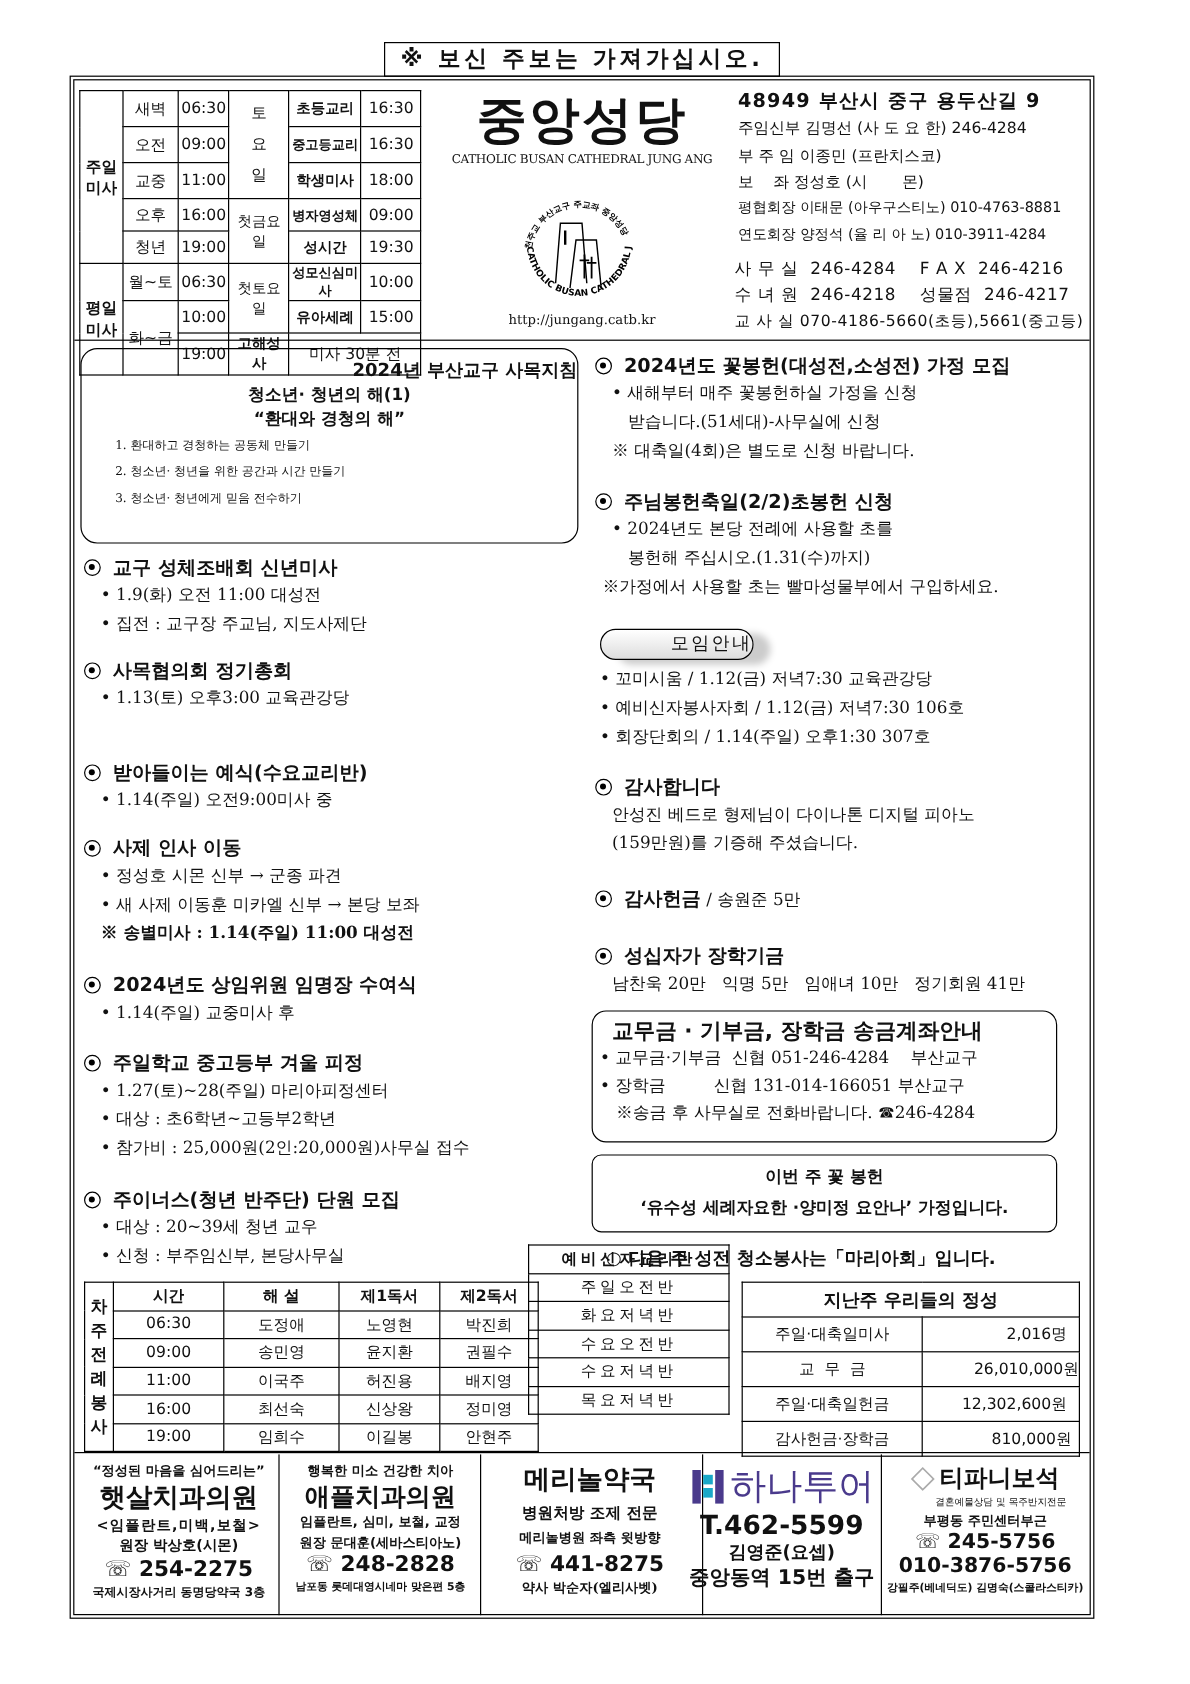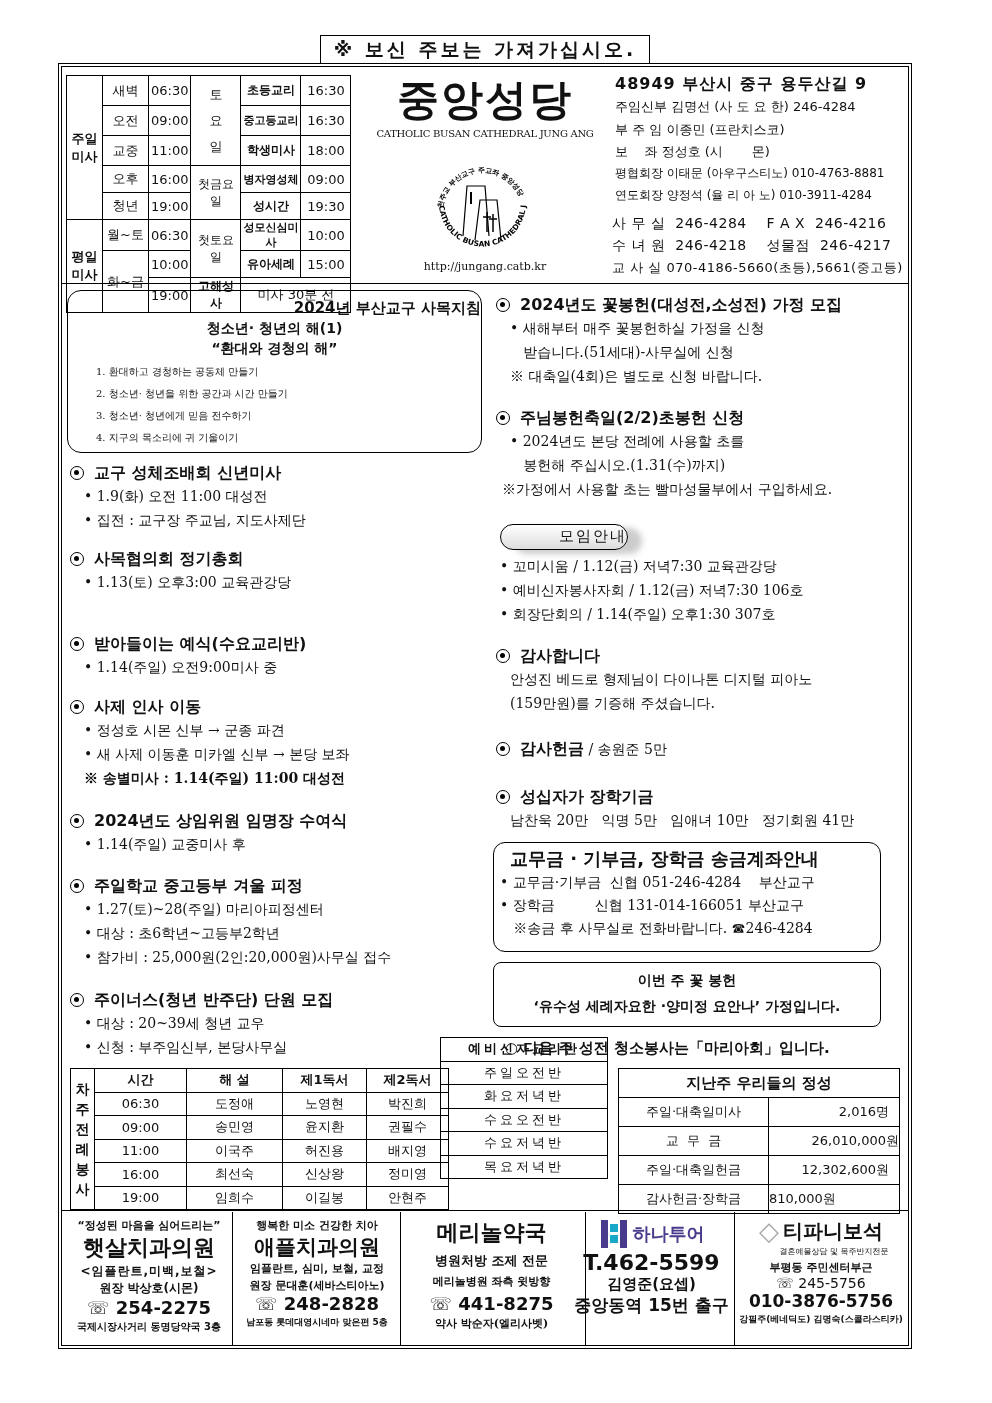--- a/index.html
+++ b/index.html
@@ -157,21 +157,20 @@
 <div class="abs hline" style="top:283px"></div>
 
 <div id="pastoral" class="abs">
   <div class="t1">2024년 부산교구 사목지침</div>
   <div class="t2">청소년· 청년의 해(1)</div>
   <div class="t2">“환대와 경청의 해”</div>
   <ol class="serif">
     <li>1. 환대하고 경청하는 공동체 만들기</li>
     <li>2. 청소년· 청년을 위한 공간과 시간 만들기</li>
     <li>3. 청소년· 청년에게 믿음 전수하기</li>
-    <li>4. 지구의 목소리에 귀 기울이기</li>
   </ol>
 </div>
 
 <div class="abs" style="left:70px;top:463px">
   <div class="sec-title"><span class="dot"></span><span>교구 성체조배회 신년미사</span></div>
   <div class="bl serif">• 1.9(화) 오전 11:00 대성전</div>
   <div class="bl serif">• 집전 : 교구장 주교님, 지도사제단</div>
 </div>
 <div class="abs" style="left:70px;top:549px">
   <div class="sec-title"><span class="dot"></span><span>사목협의회 정기총회</span></div>
@@ -326,21 +325,21 @@
   <tr>
         <td style="text-align:center;white-space:pre">교  무  금</td>
         <td style="text-align:right;">26,010,000원</td>
       </tr>
   <tr>
         <td style="text-align:center">주일·대축일헌금</td>
         <td style="text-align:right;padding-right:10px">12,302,600원</td>
       </tr>
   <tr>
         <td style="text-align:center">감사헌금·장학금</td>
-        <td style="padding-right:18px">810,000원</td>
+        <td style="text-align:right;padding-right:6px">810,000원</td>
       </tr>
 </tbody>
   </table>
 
 <div class="abs hline" style="top:1210px"></div>
 
 <div class="abs ad" style="left:66px;width:167px">
   <div style="font-size:11px;font-weight:bold;margin-top:6px">“정성된 마음을 심어드리는”</div>
   <div style="font-size:22px;font-weight:900">햇살치과의원</div>
   <div style="font-size:12px;font-weight:bold;letter-spacing:1px">&lt;임플란트,미백,보철&gt;</div>
@@ -364,29 +363,29 @@
   <div class="serif" style="font-size:11px;font-weight:bold;margin-top:2px">약사 박순자(엘리사벳)</div>
 </div>
 <div class="abs ad" style="left:569px;width:166px">
   <div style="display:flex;align-items:center;justify-content:center;margin-top:6px">
     <svg width="30" height="32" viewBox="0 0 30 32">
       <rect x="2" y="2" width="7" height="28" fill="#4a3a8c"></rect>
         <rect x="21" y="2" width="7" height="28" fill="#4a3a8c"></rect>
       <rect x="11" y="6" width="8" height="8" fill="#1aa8c8"></rect>
         <rect x="11" y="17" width="8" height="8" fill="#1aa8c8"></rect>
     </svg>
-    <span style="font-size:18px;font-weight:700;color:#4a3a8c;margin-left:4px">하나투어</span>
+    <span style="font-size:30px;font-weight:400;color:#4a3a8c;margin-left:4px">하나투어</span>
   </div>
   <div style="font-size:22px;font-weight:900">T.462-5599</div>
   <div style="font-size:15px;font-weight:900">김영준(요셉)</div>
   <div style="font-size:17px;font-weight:900">중앙동역 15번 출구</div>
 </div>
 <div class="abs ad" style="left:736px;width:170px;border-right:none">
   <div style="display:flex;align-items:center;justify-content:center;margin-top:4px">
     <span style="font-size:26px;color:#aaa;margin-right:4px">◇</span>
     <span style="font-size:20px;font-weight:900">티파니보석</span>
   </div>
   <div style="font-size:8px;padding-left:26px">결혼예물상담 및 목주반지전문</div>
   <div style="font-size:11px;font-weight:bold;margin-top:3px">부평동 주민센터부근</div>
-  <div style="font-size:14px;font-weight:400">☏ 245-5756</div>
+  <div style="font-size:17px;font-weight:700">☏ 245-5756</div>
   <div style="font-size:17px;font-weight:900">010-3876-5756</div>
   <div style="font-size:9px;font-weight:bold;margin-top:2px">강필주(베네딕도) 김명숙(스콜라스티카)</div>
 </div>
 
 </body></html>

